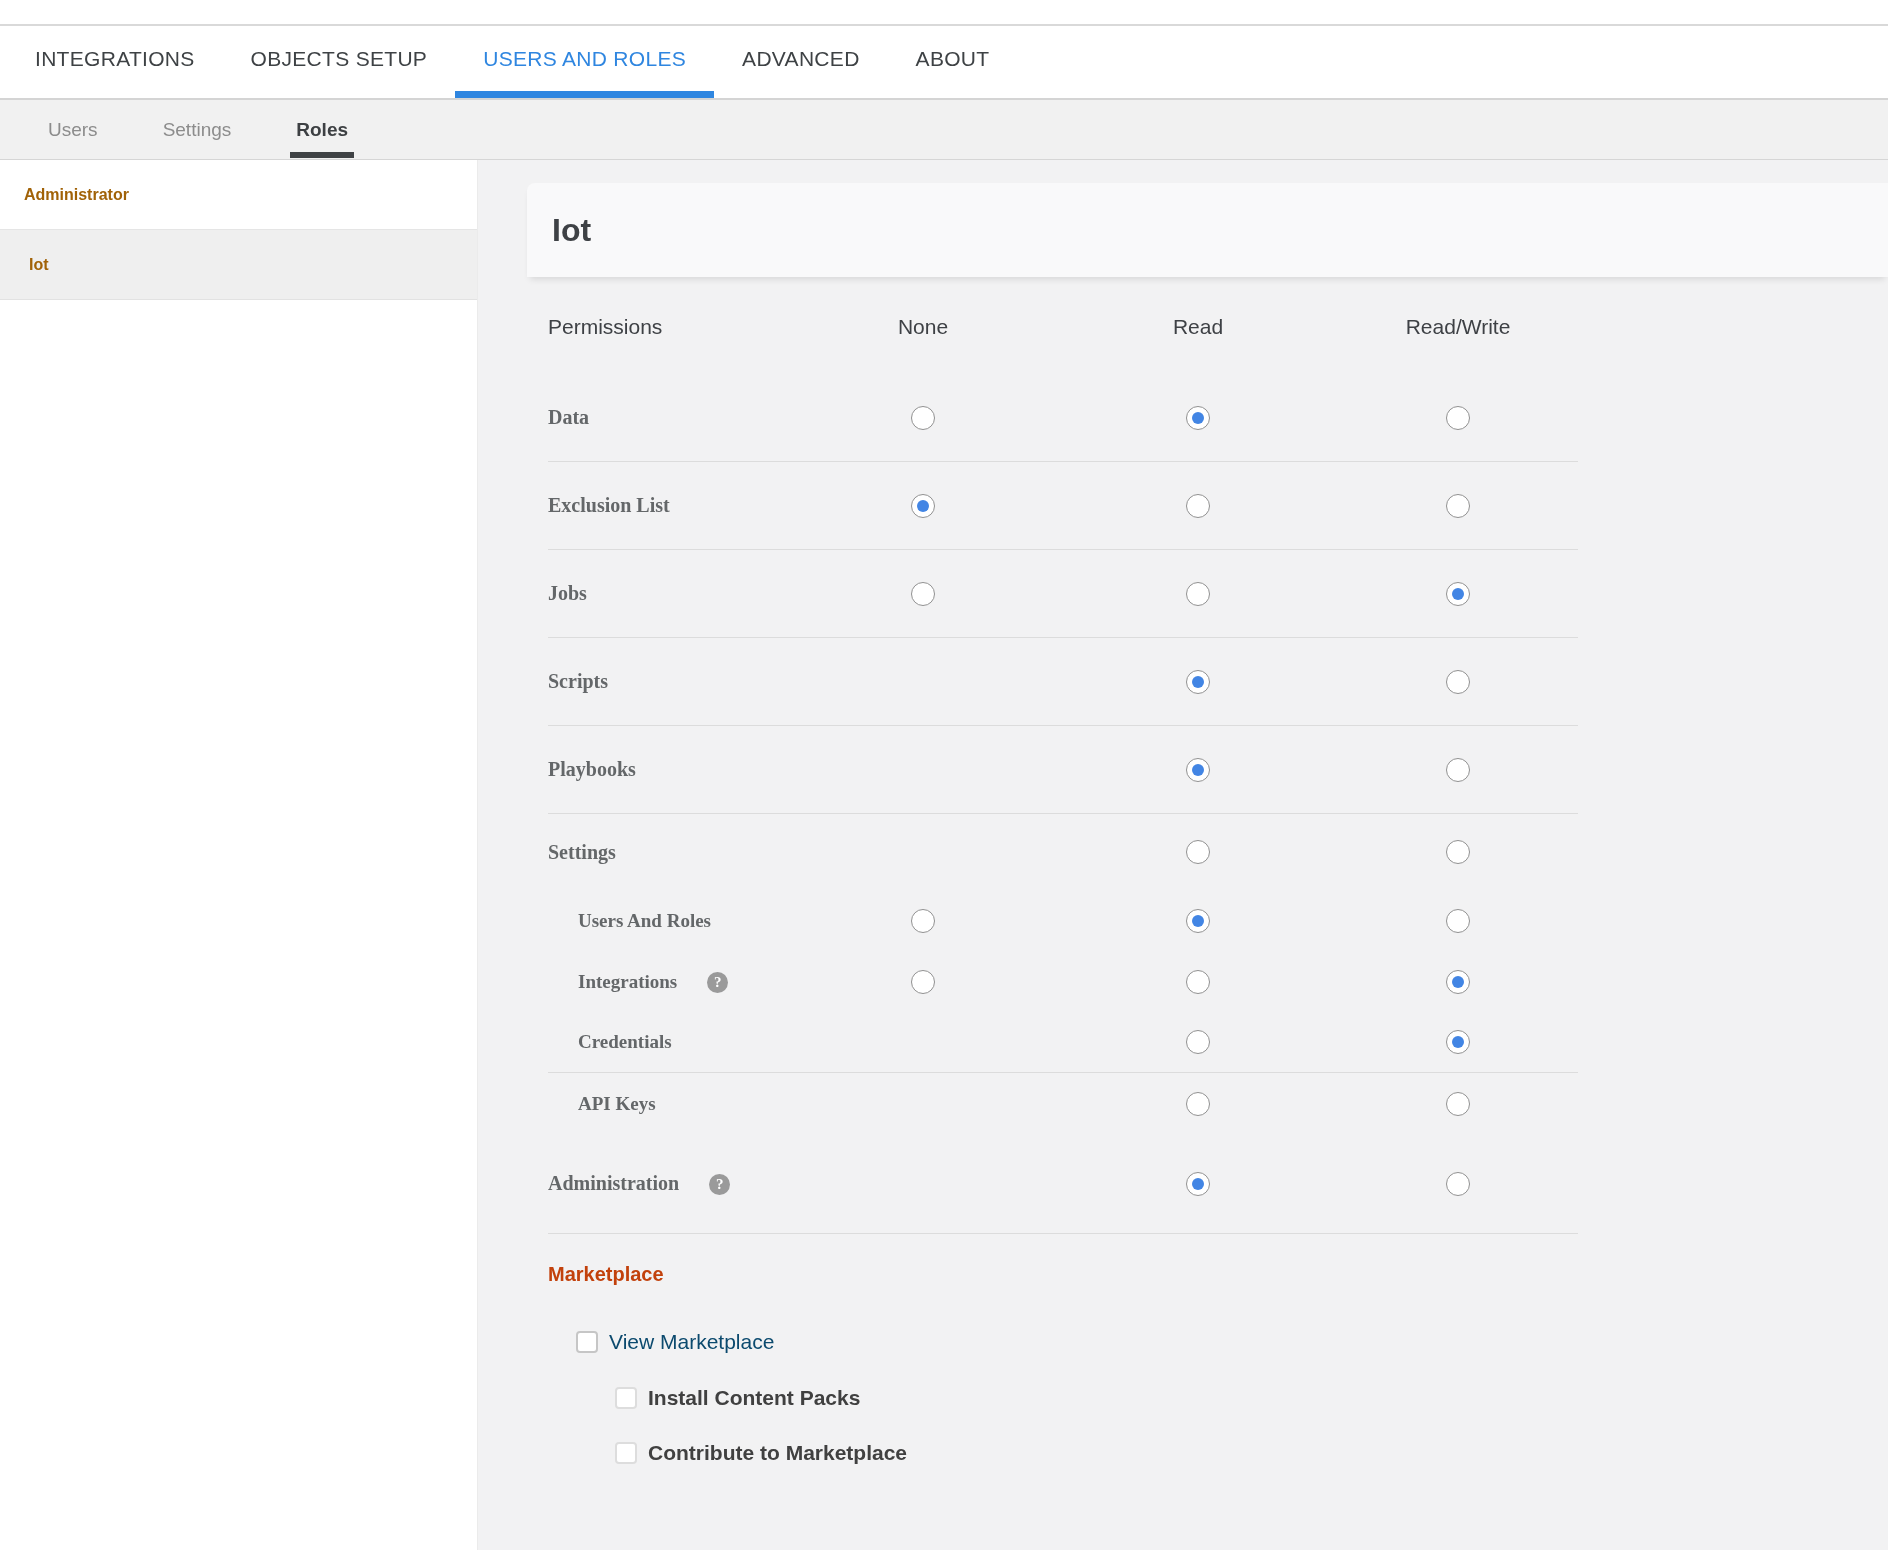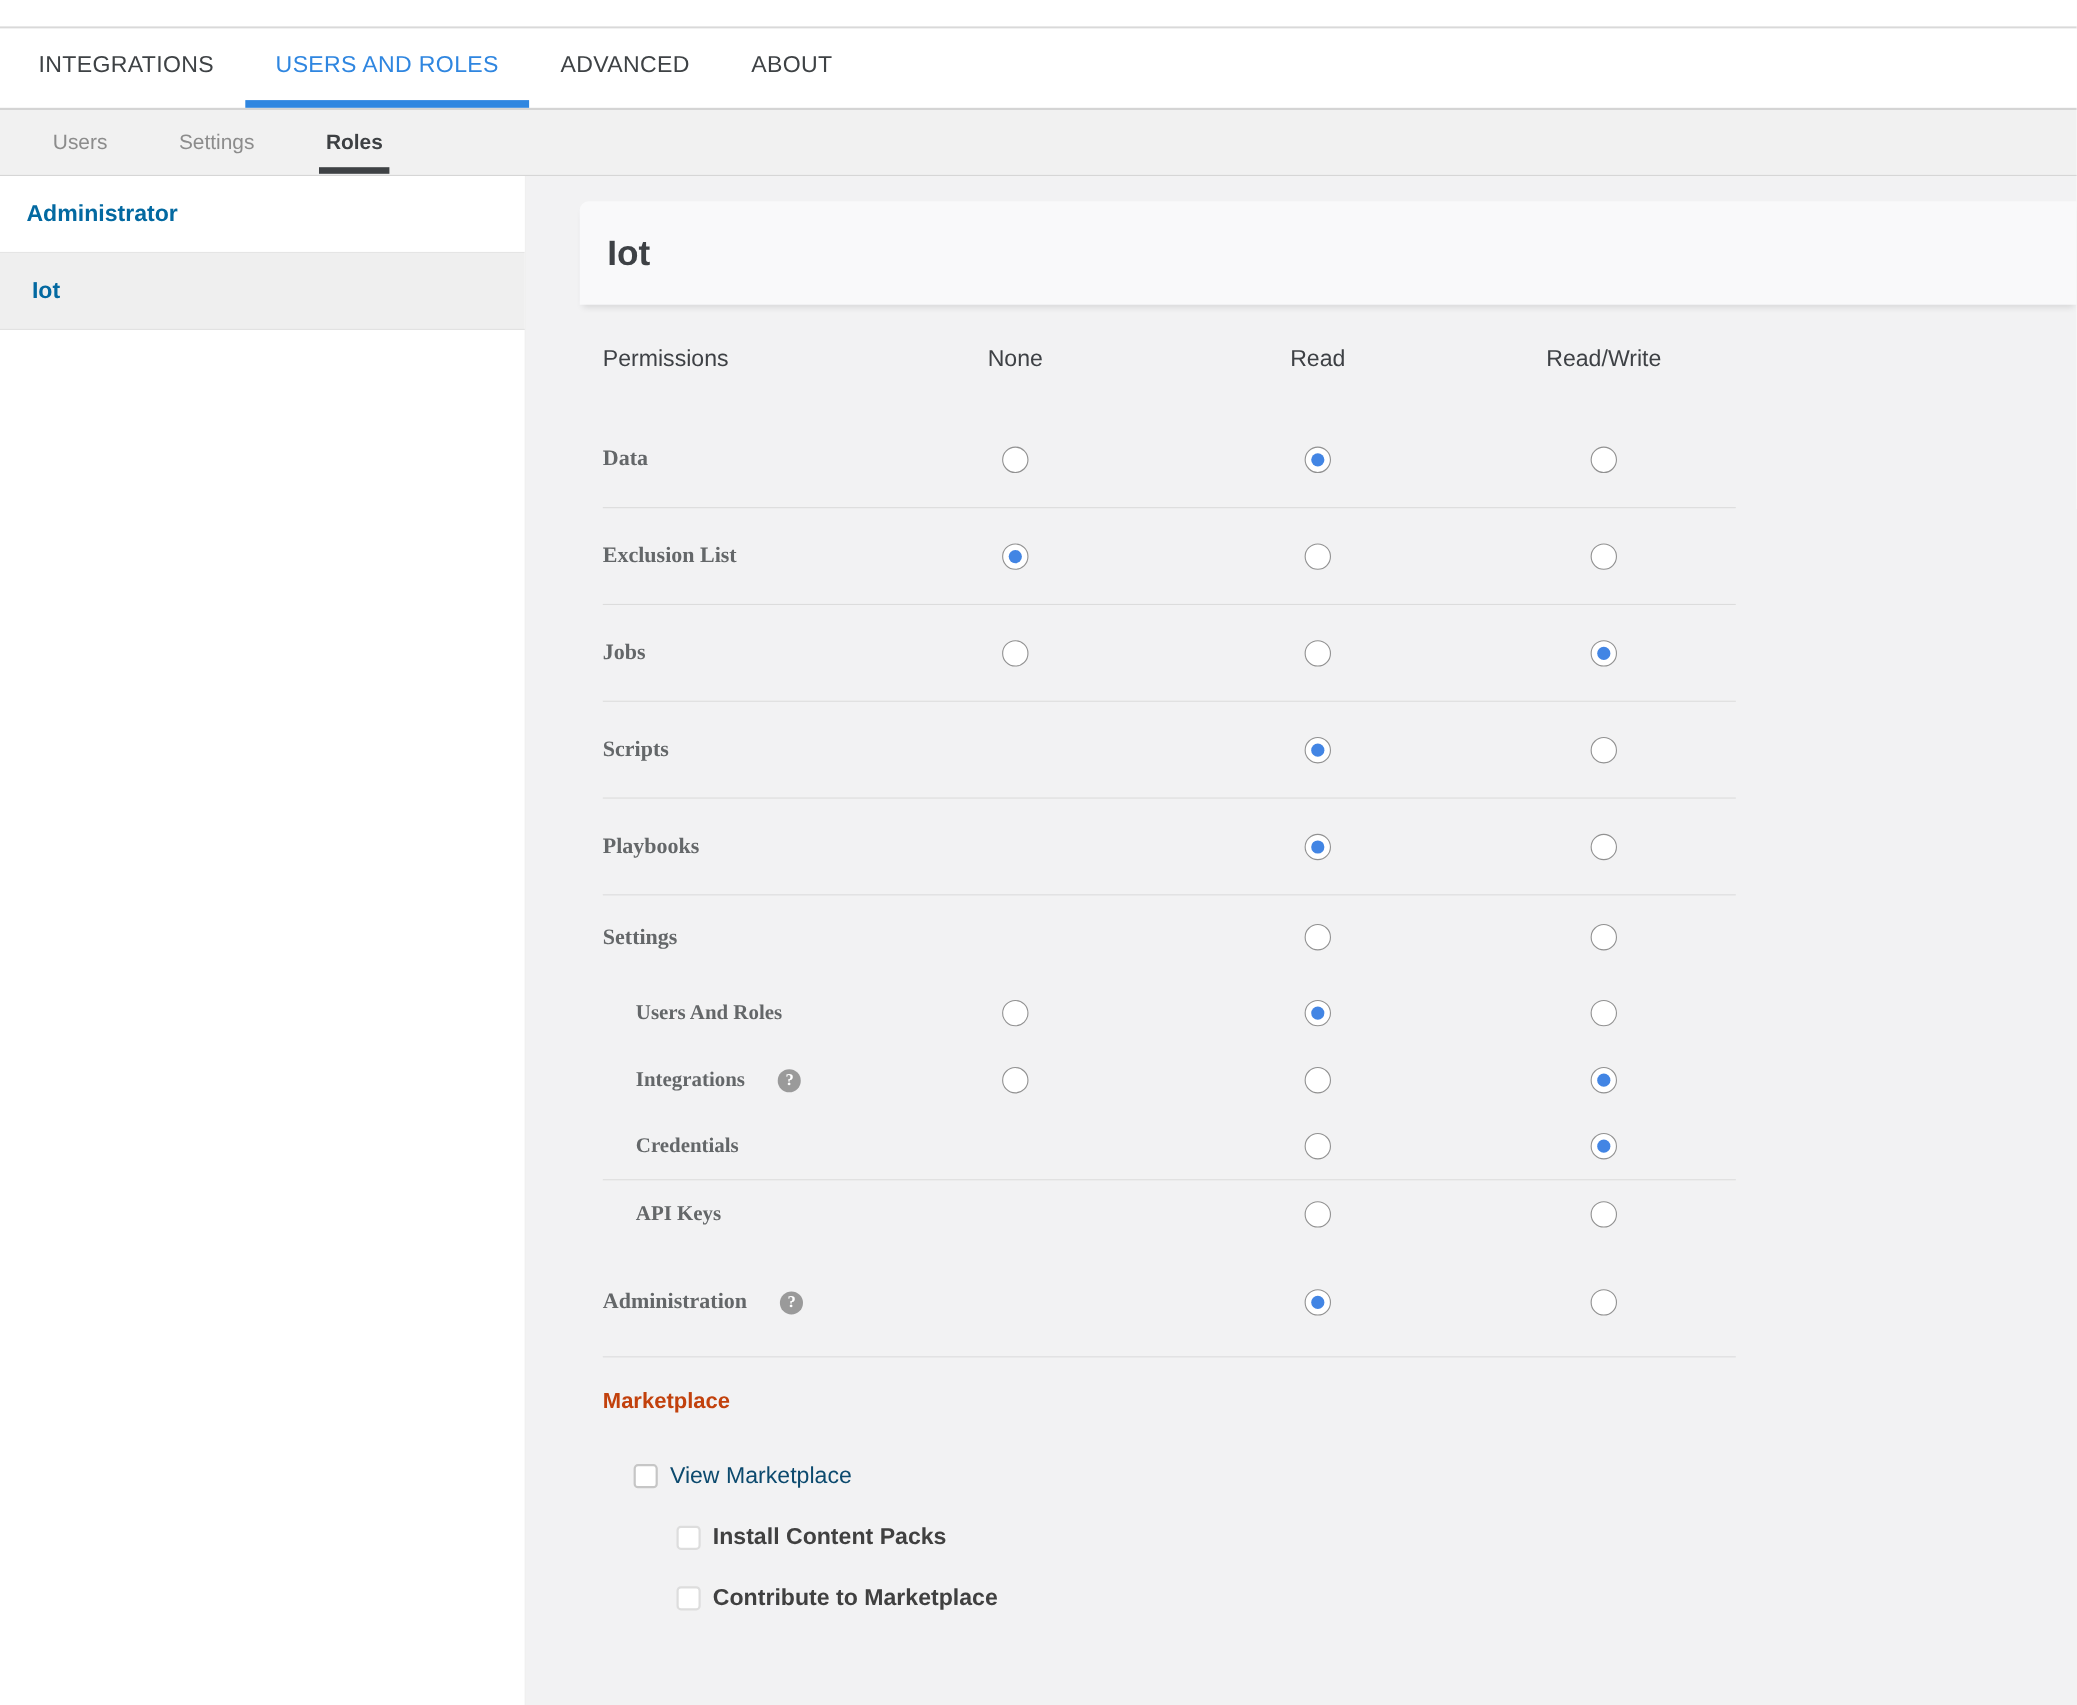--- a/index.html
+++ b/index.html
@@ -20,22 +20,22 @@
   .subnav { height:59px; background:#f1f1f1; border-bottom:1px solid #d6d6d6; display:flex; padding-left:48px; }
   .sub-tab { margin-right:65px; display:flex; align-items:center; font-size:19px; color:#8c8c8c;
              position:relative; cursor:pointer; }
   .sub-tab.active { color:#3d4043; font-weight:700; }
   .sub-tab.active::after { content:''; position:absolute; bottom:1px; left:-6px; right:-6px; height:6px; background:#3f4245; }
 
   .bodywrap { display:flex; height:1390px; }
 
   
   .sidebar { width:478px; flex:none; background:#fff; border-right:1px solid #ebebeb; box-sizing:border-box; }
-  .side-item { height:70px; display:flex; align-items:center; padding-left:24px; font-size:21px; font-weight:600;
-               color:#0369a1; border-bottom:1px solid #e5e5e5; cursor:pointer; box-sizing:border-box; background:#fff; }
+  .side-item { height:70px; display:flex; align-items:center; padding-left:24px; font-size:16px; font-weight:600;
+               color:#a16207; border-bottom:1px solid #e5e5e5; cursor:pointer; box-sizing:border-box; background:#fff; }
   .side-item.selected { background:#efefef; padding-left:29px; border-bottom-color:#e2e2e2; }
 
   
   .content { flex:1; background:#f2f2f3; overflow:hidden; }
   .title-card { margin:23px 0 0 49px; height:94px; background:#f9f9fa; border-radius:8px 0 0 0;
                 box-shadow:0 5px 7px -3px rgba(0,0,0,.12); display:flex; align-items:center; padding-left:25px; }
   .page-title { font-size:32px; font-weight:600; color:#3e4145; }
 
   .perm-table { margin-left:70px; width:1030px; }
   .grid-row { display:grid; grid-template-columns:240px 270px 280px 240px; align-items:center; box-sizing:border-box; }
@@ -69,20 +69,21 @@
   .cb-label { margin-left:11px; font-size:21px; color:#0c4a6e; }
   .cb-row.disabled .cb-label { color:#404040;font-weight:bold; }
 </style>
 </head>
 <body>
 
 <div class="topstrip"></div>
 
 <nav class="navbar" id="navbar">
     <div class="nav-tab">INTEGRATIONS</div>
+    <div class="nav-tab">OBJECTS SETUP</div>
     <div class="nav-tab active">USERS AND ROLES</div>
     <div class="nav-tab">ADVANCED</div>
     <div class="nav-tab">ABOUT</div>
   </nav>
 
 <div class="subnav" id="subnav">
     <div class="sub-tab">Users</div>
     <div class="sub-tab">Settings</div>
     <div class="sub-tab active">Roles</div>
   </div>

